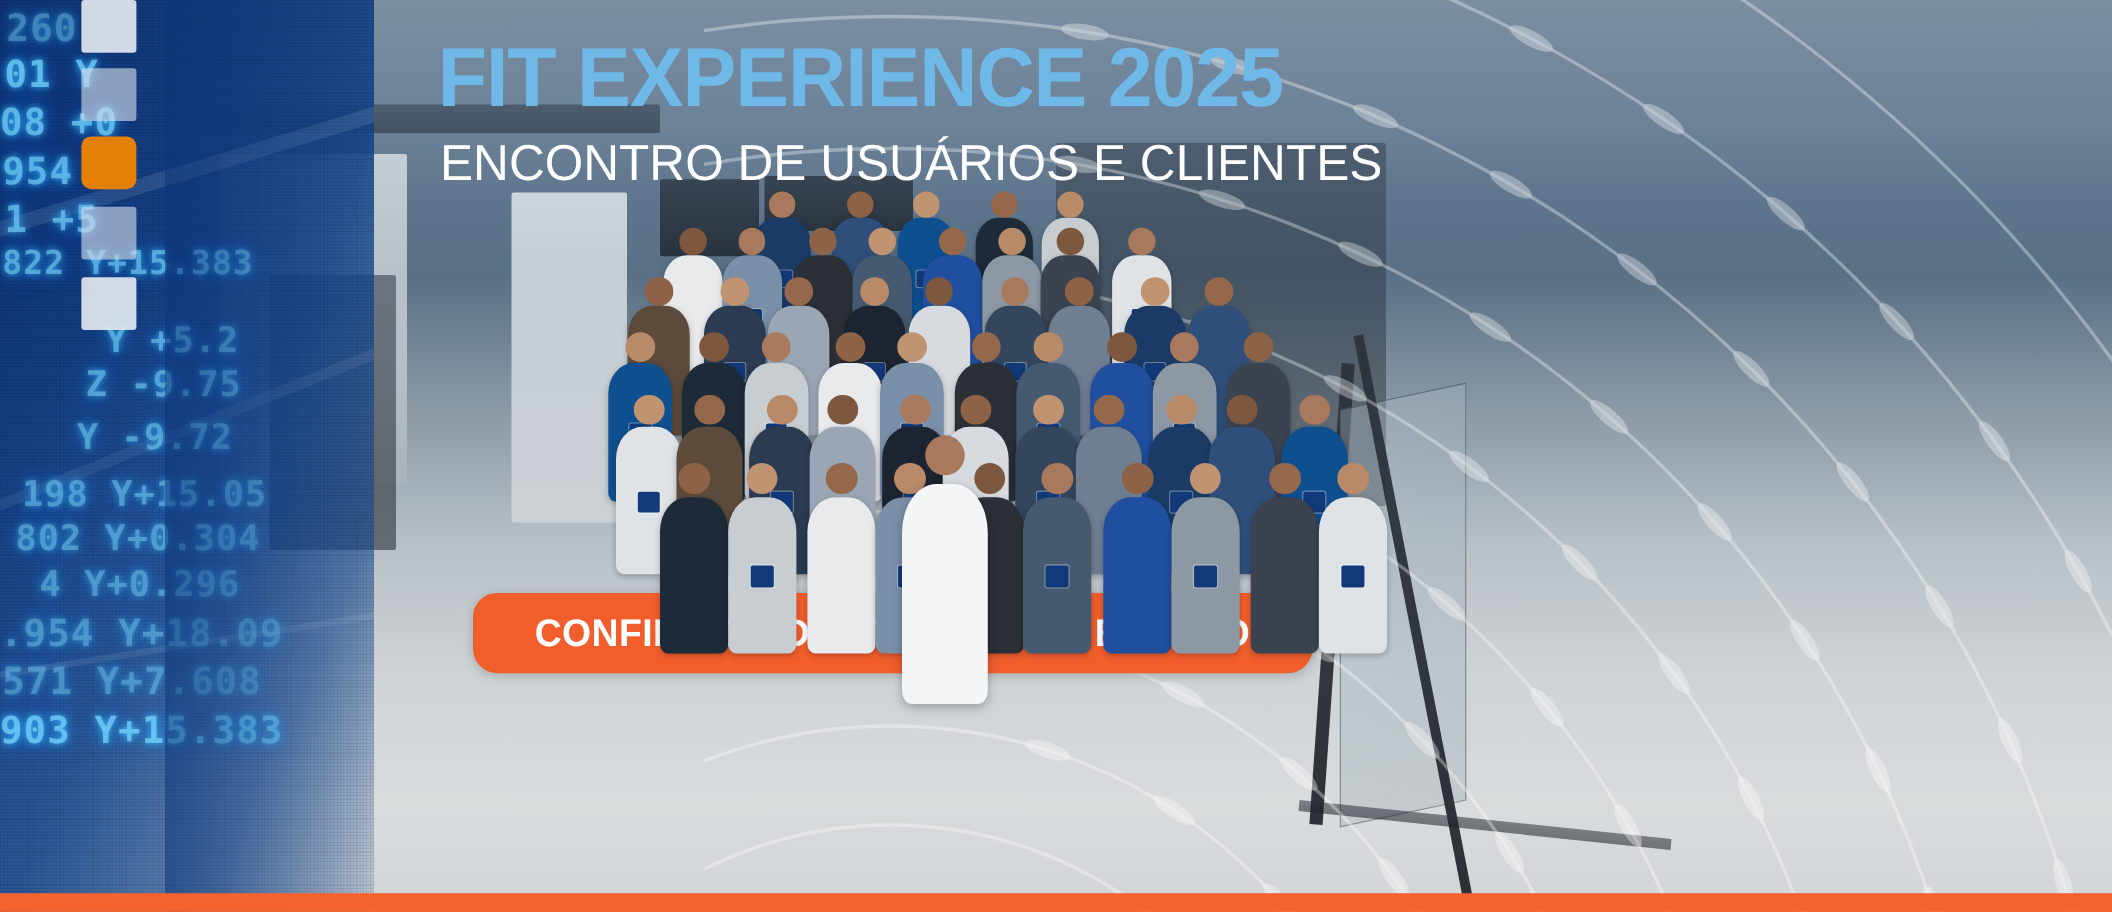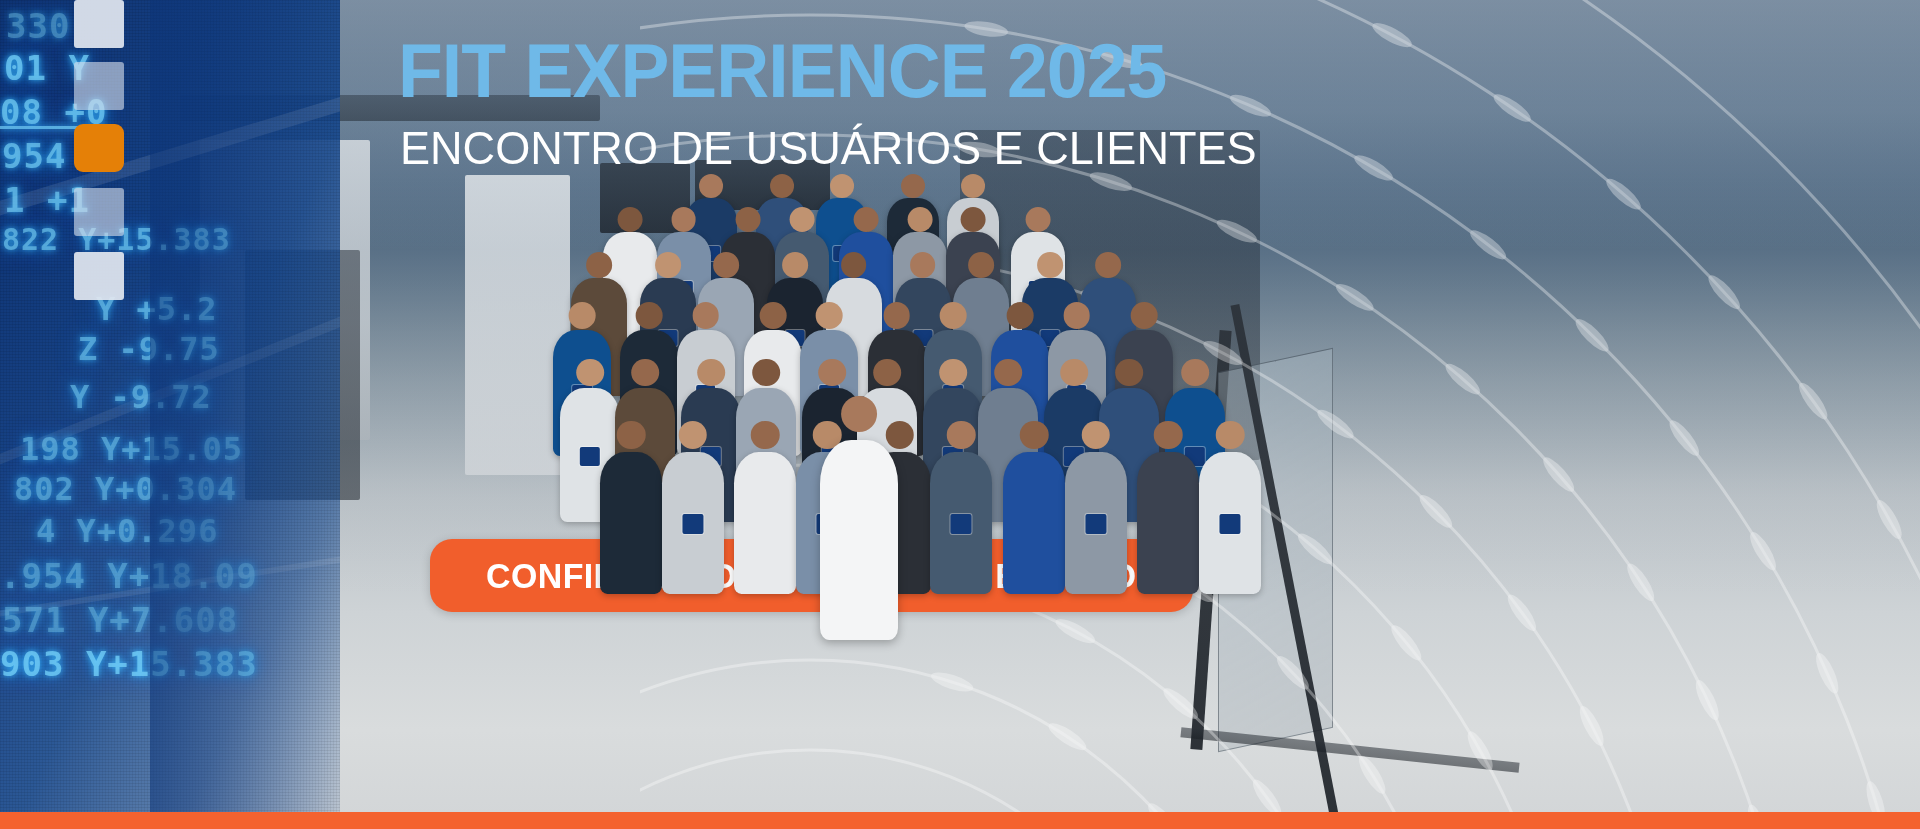--- a/index.html
+++ b/index.html
@@ -465,25 +465,25 @@
     </div>
 
   <div class="left-graphic">
     <div class="lg-base"></div>
     <div class="lg-dither"></div>
     <div class="lg-diag" style="left:-30px; top:210px; width:520px; height:14px; transform:rotate(-17deg);"></div>
     <div class="lg-diag" style="left:-40px; top:470px; width:560px; height:10px; transform:rotate(-22deg); background:rgba(255,255,255,.07);"></div>
     <div class="lg-diag" style="left:-10px; top:612px; width:520px; height:6px;  transform:rotate(-9deg);  background:rgba(255,255,255,.09);"></div>
 
     <div id="code-layer">
-        <div class="code-line" style="left: 6px; top: 6px; font-size: 34px; opacity: 0.55;">330</div>
+        <div class="code-line" style="left: 6px; top: 6px; font-size: 34px; opacity: 0.55;">260</div>
         <div class="code-line" style="left: 4px; top: 48px; font-size: 34px; opacity: 0.92;">01    Y</div>
-        <div class="code-line" style="left: 0px; top: 92px; font-size: 34px; opacity: 0.89; text-decoration: underline;">08    +0</div>
+        <div class="code-line" style="left: 0px; top: 92px; font-size: 34px; opacity: 0.89;">08    +0</div>
         <div class="code-line" style="left: 2px; top: 136px; font-size: 34px; opacity: 0.86;">954   Y</div>
-        <div class="code-line" style="left: 4px; top: 180px; font-size: 34px; opacity: 0.83;">1     +1</div>
+        <div class="code-line" style="left: 4px; top: 180px; font-size: 34px; opacity: 0.83;">1     +5</div>
         <div class="code-line" style="left: 2px; top: 222px; font-size: 30px; opacity: 0.8;">822   Y+15.383</div>
         <div class="code-line" style="left: 96px; top: 290px; font-size: 32px; opacity: 0.77;">Y +5.2</div>
         <div class="code-line" style="left: 78px; top: 330px; font-size: 32px; opacity: 0.74;">Z -9.75</div>
         <div class="code-line" style="left: 70px; top: 378px; font-size: 32px; opacity: 0.71;">Y -9.72</div>
         <div class="code-line" style="left: 20px; top: 430px; font-size: 32px; opacity: 0.68;">198   Y+15.05</div>
         <div class="code-line" style="left: 14px; top: 470px; font-size: 32px; opacity: 0.65;">802   Y+0.304</div>
         <div class="code-line" style="left: 36px; top: 512px; font-size: 32px; opacity: 0.62;">4     Y+0.296</div>
         <div class="code-line" style="left: 0px; top: 556px; font-size: 34px; opacity: 0.59;">.954  Y+18.09</div>
         <div class="code-line" style="left: 2px; top: 600px; font-size: 34px; opacity: 0.56;">571   Y+7.608</div>
         <div class="code-line" style="left: 0px; top: 644px; font-size: 34px; opacity: 0.93;">903   Y+15.383</div>

